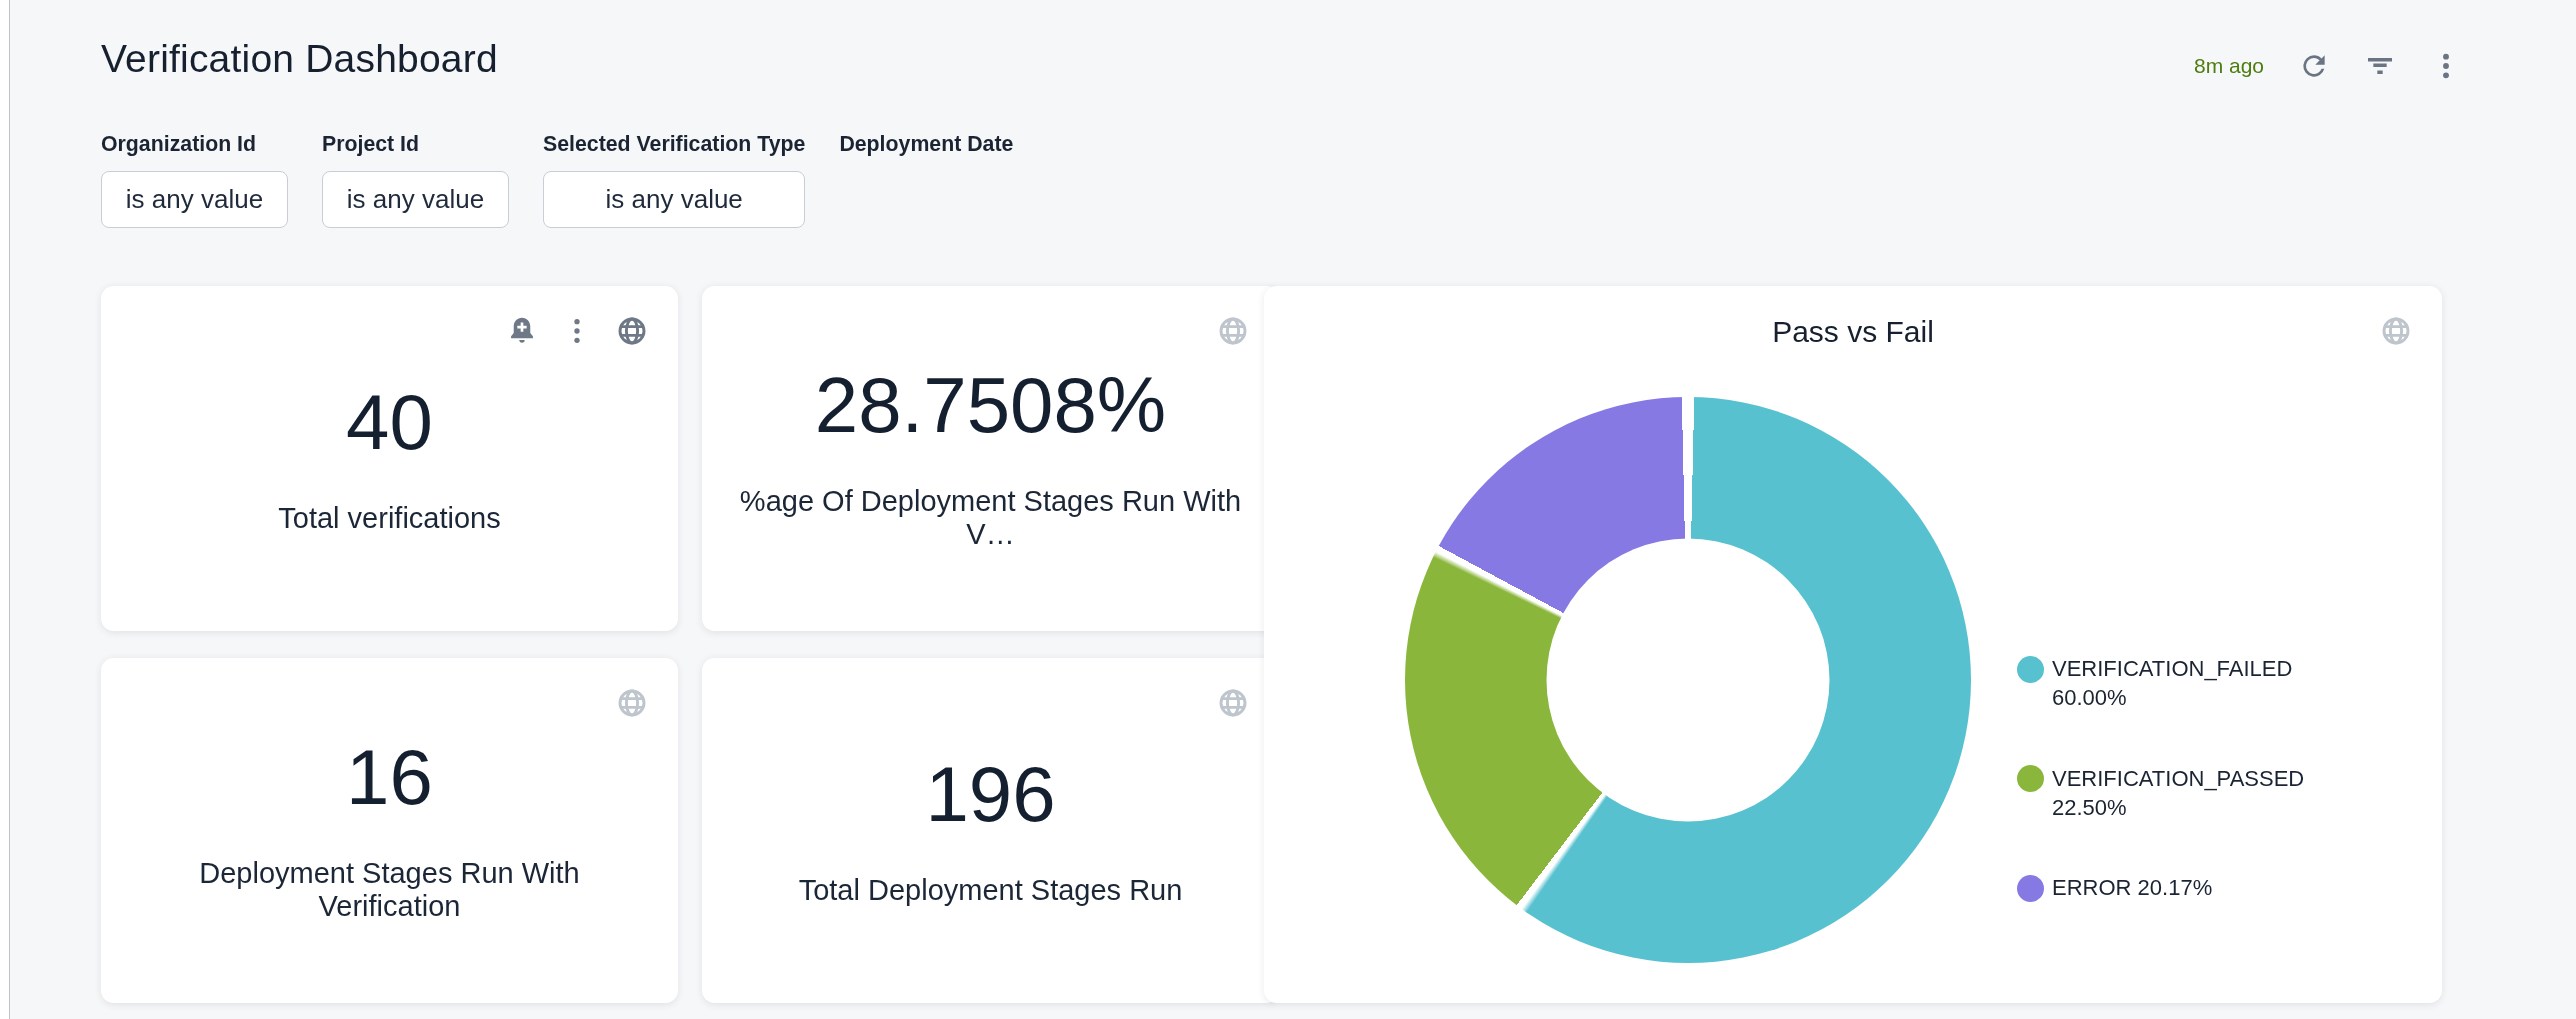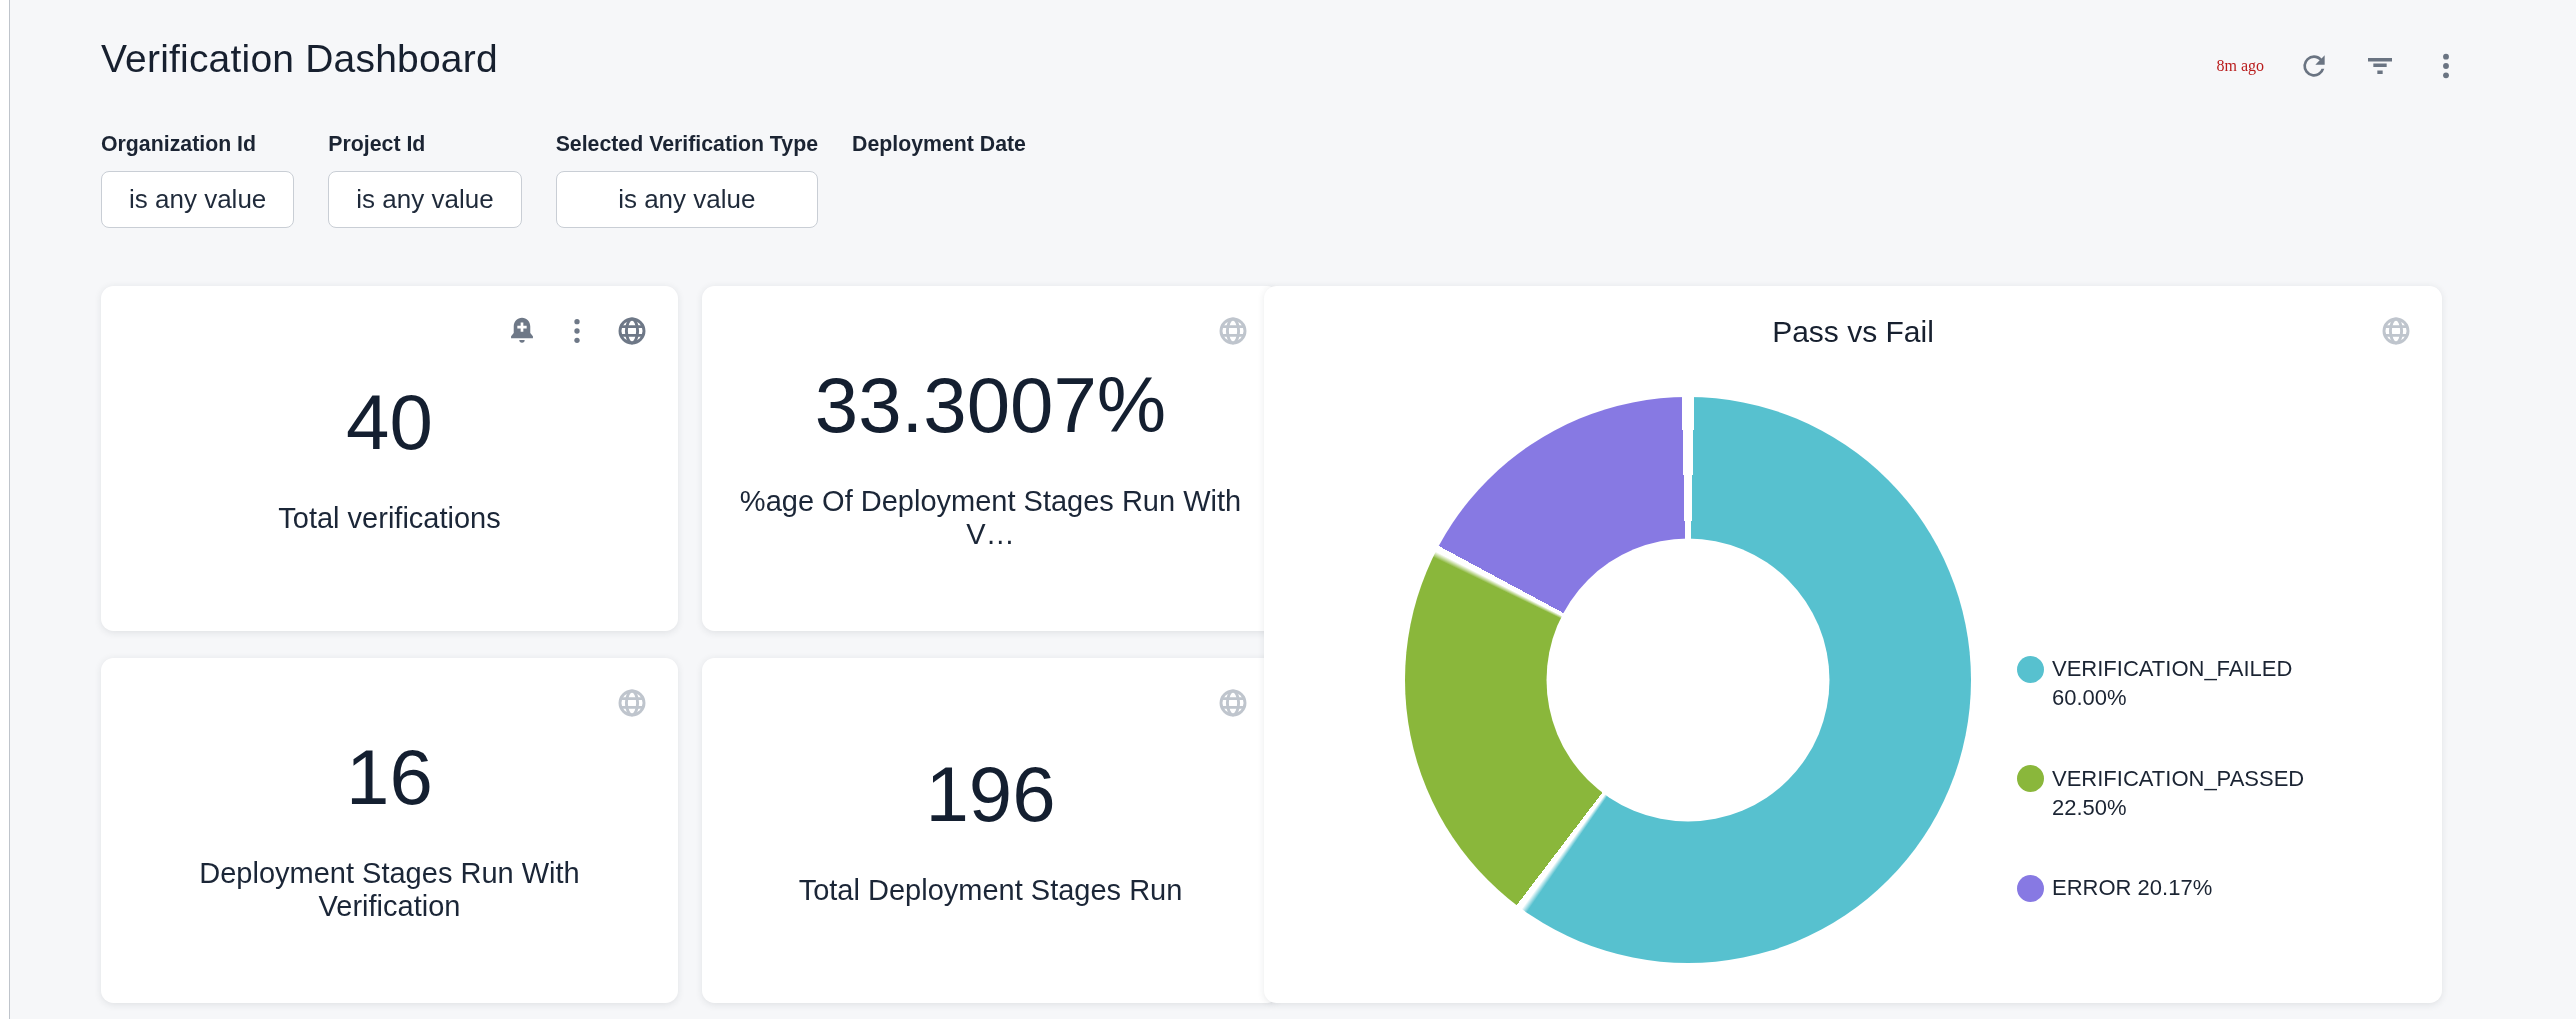--- a/index.html
+++ b/index.html
@@ -15,29 +15,29 @@
   }
   
   .page-title {
     position:absolute; left:101px; top:37px;
     font-size:39px; font-weight:500; color:#17202f; letter-spacing:0.2px;
   }
   .header-actions {
     position:absolute; top:50px; right:114px;
     display:flex; align-items:center; gap:34px;
   }
-  .last-refresh { font-size:16px; color:#b91c1c;font-family:Liberation Serif, serif; }
+  .last-refresh { font-size:21px; color:#4d7c0f; }
   .h-icon { width:32px; height:32px; color:#6a7482; cursor:pointer; }
   .h-icon svg { width:100%; height:100%; display:block; }
   
   .filters { position:absolute; left:101px; top:132px; display:flex; gap:34px; }
   .filter-group { display:flex; flex-direction:column; gap:14.2px; }
   .filter-label { font-size:21.3px; font-weight:600; color:#1b2433; }
   .filter-button {
-    min-width:187px; height:57px; padding:0 27px;
+    min-width:187px; height:57px; padding:0 14px;
     background:#ffffff; border:1.8px solid #c9ced5; border-radius:8px;
     font-size:26px; color:#1f2a3a; font-family:"Liberation Sans",sans-serif;
     display:inline-flex; align-items:center; justify-content:center;
     cursor:pointer; text-align:center;
   }
   .filter-button.active { background:#d9e6f3; border-color:#b2bbc5; }
   
   .card {
     position:absolute; background:#ffffff; border-radius:12.5px;
     box-shadow:0 1.8px 7.1px rgba(40,50,60,.10);
@@ -161,21 +161,21 @@
     <div class="tile-icons">
       <span class="t-icon icon-light">
         <svg viewBox="0 0 24 24" fill="none" stroke="currentColor" stroke-width="2.2">
             <circle cx="12" cy="12" r="9"></circle>
             <ellipse cx="12" cy="12" rx="4.2" ry="9"></ellipse>
             <path d="M3.6 8.7h16.8M3.6 15.3h16.8"></path>
           </svg>
       </span>
     </div>
     <div class="tile-body">
-      <div class="tile-value">33.3007%</div>
+      <div class="tile-value">28.7508%</div>
       <div class="tile-label">%age Of Deployment Stages Run With V…</div>
     </div>
   </div>
 
   <div class="card tile-3">
     <div class="tile-icons">
       <span class="t-icon icon-light">
         <svg viewBox="0 0 24 24" fill="none" stroke="currentColor" stroke-width="2.2">
             <circle cx="12" cy="12" r="9"></circle>
             <ellipse cx="12" cy="12" rx="4.2" ry="9"></ellipse>

